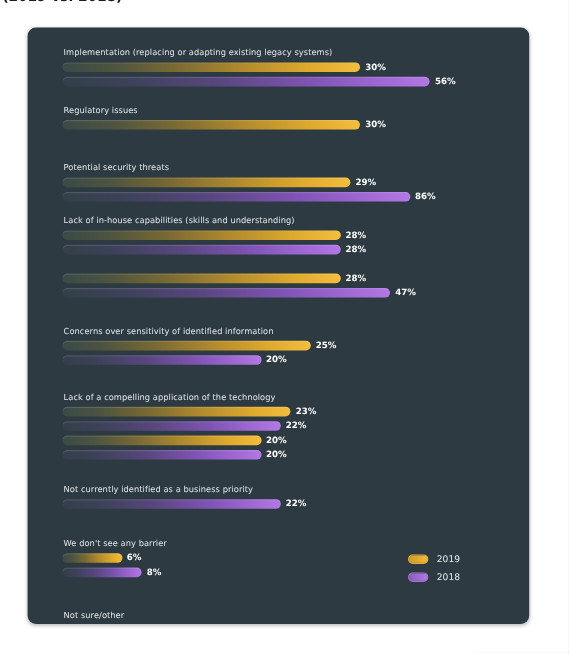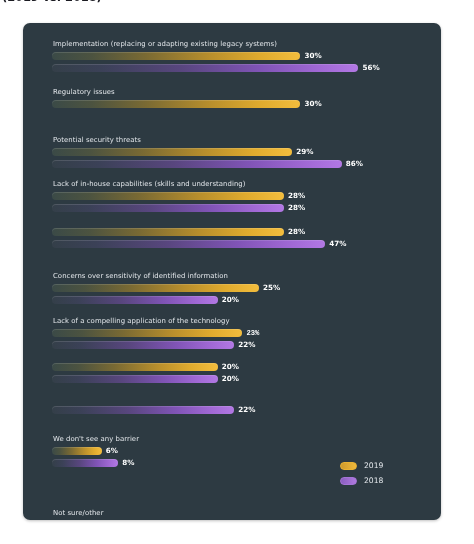--- a/index.html
+++ b/index.html
@@ -199,48 +199,49 @@
           <div class="cat-label">Concerns over sensitivity of identified information</div>
           <div class="bar-row">
             <div class="bar y2019" style="width: 207.051px;"></div>
             <span class="bar-val" style="left: 211.051px;">25%</span>
           </div>
           <div class="bar-row">
             <div class="bar y2018" style="width: 165.641px;"></div>
             <span class="bar-val" style="left: 169.641px;">20%</span>
           </div>
         </div>
-        <div class="group" style="top: 294px;">
+        <div class="group" style="top: 304px;">
           <div class="cat-label">Lack of a compelling application of the technology</div>
           <div class="bar-row">
             <div class="bar y2019" style="width: 190.487px;"></div>
-            <span class="bar-val" style="left: 194.487px; font-family: Liberation Mono, monospace;">23%</span>
+            <span class="bar-val" style="left: 194.487px;">23%</span>
           </div>
           <div class="bar-row">
             <div class="bar y2018" style="width: 182.205px;"></div>
             <span class="bar-val" style="left: 186.205px;">22%</span>
           </div>
         </div>
         <div class="group" style="top: 338px;">
           <div class="bar-row">
             <div class="bar y2019" style="width: 165.641px;"></div>
             <span class="bar-val" style="left: 169.641px;">20%</span>
           </div>
           <div class="bar-row">
             <div class="bar y2018" style="width: 165.641px;"></div>
             <span class="bar-val" style="left: 169.641px;">20%</span>
           </div>
         </div>
         <div class="group" style="top: 381px;">
+          <div class="cat-label">Not  currently identified as a business priority</div>
           <div class="bar-row">
             <div class="bar y2018" style="width: 182.205px;"></div>
             <span class="bar-val" style="left: 186.205px;">22%</span>
           </div>
         </div>
-        <div class="group" style="top: 412px;">
+        <div class="group" style="top: 426px;">
           <div class="cat-label">We don't see any barrier</div>
           <div class="bar-row">
             <div class="bar y2019" style="width: 49.6923px;"></div>
             <span class="bar-val" style="left: 53.6923px;">6%</span>
           </div>
           <div class="bar-row">
             <div class="bar y2018" style="width: 66.2564px;"></div>
             <span class="bar-val" style="left: 70.2564px;">8%</span>
           </div>
         </div>

